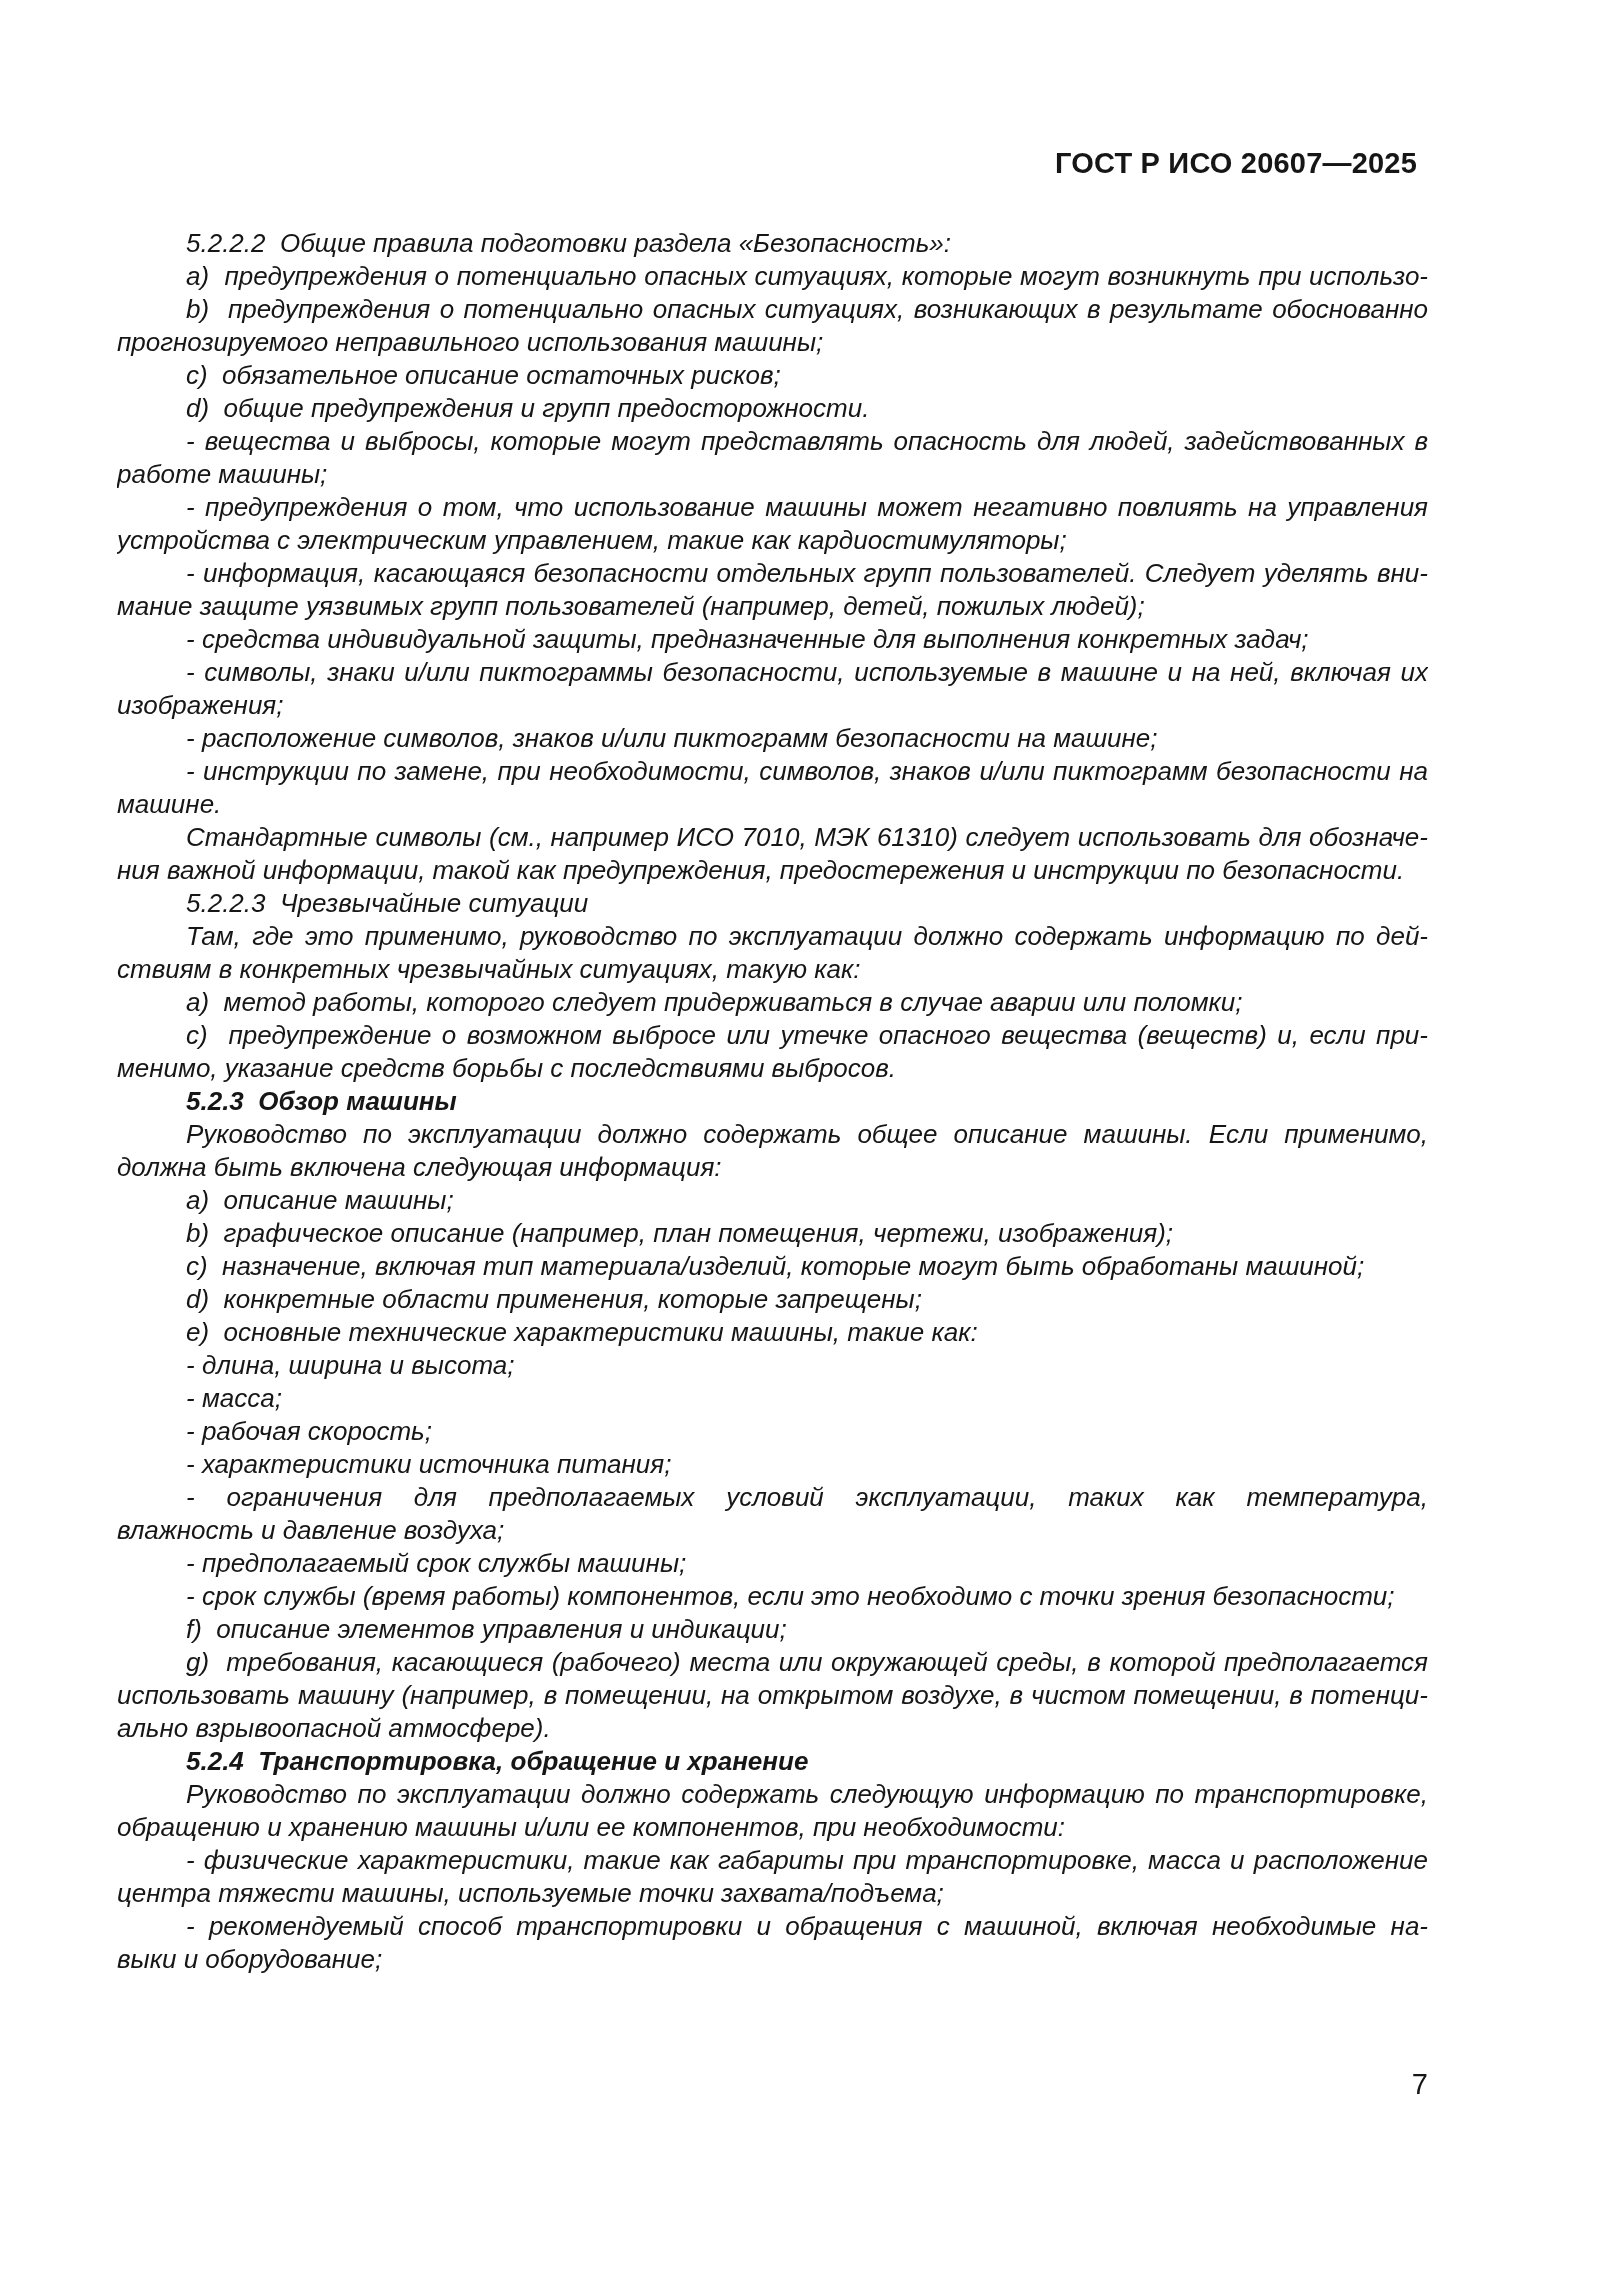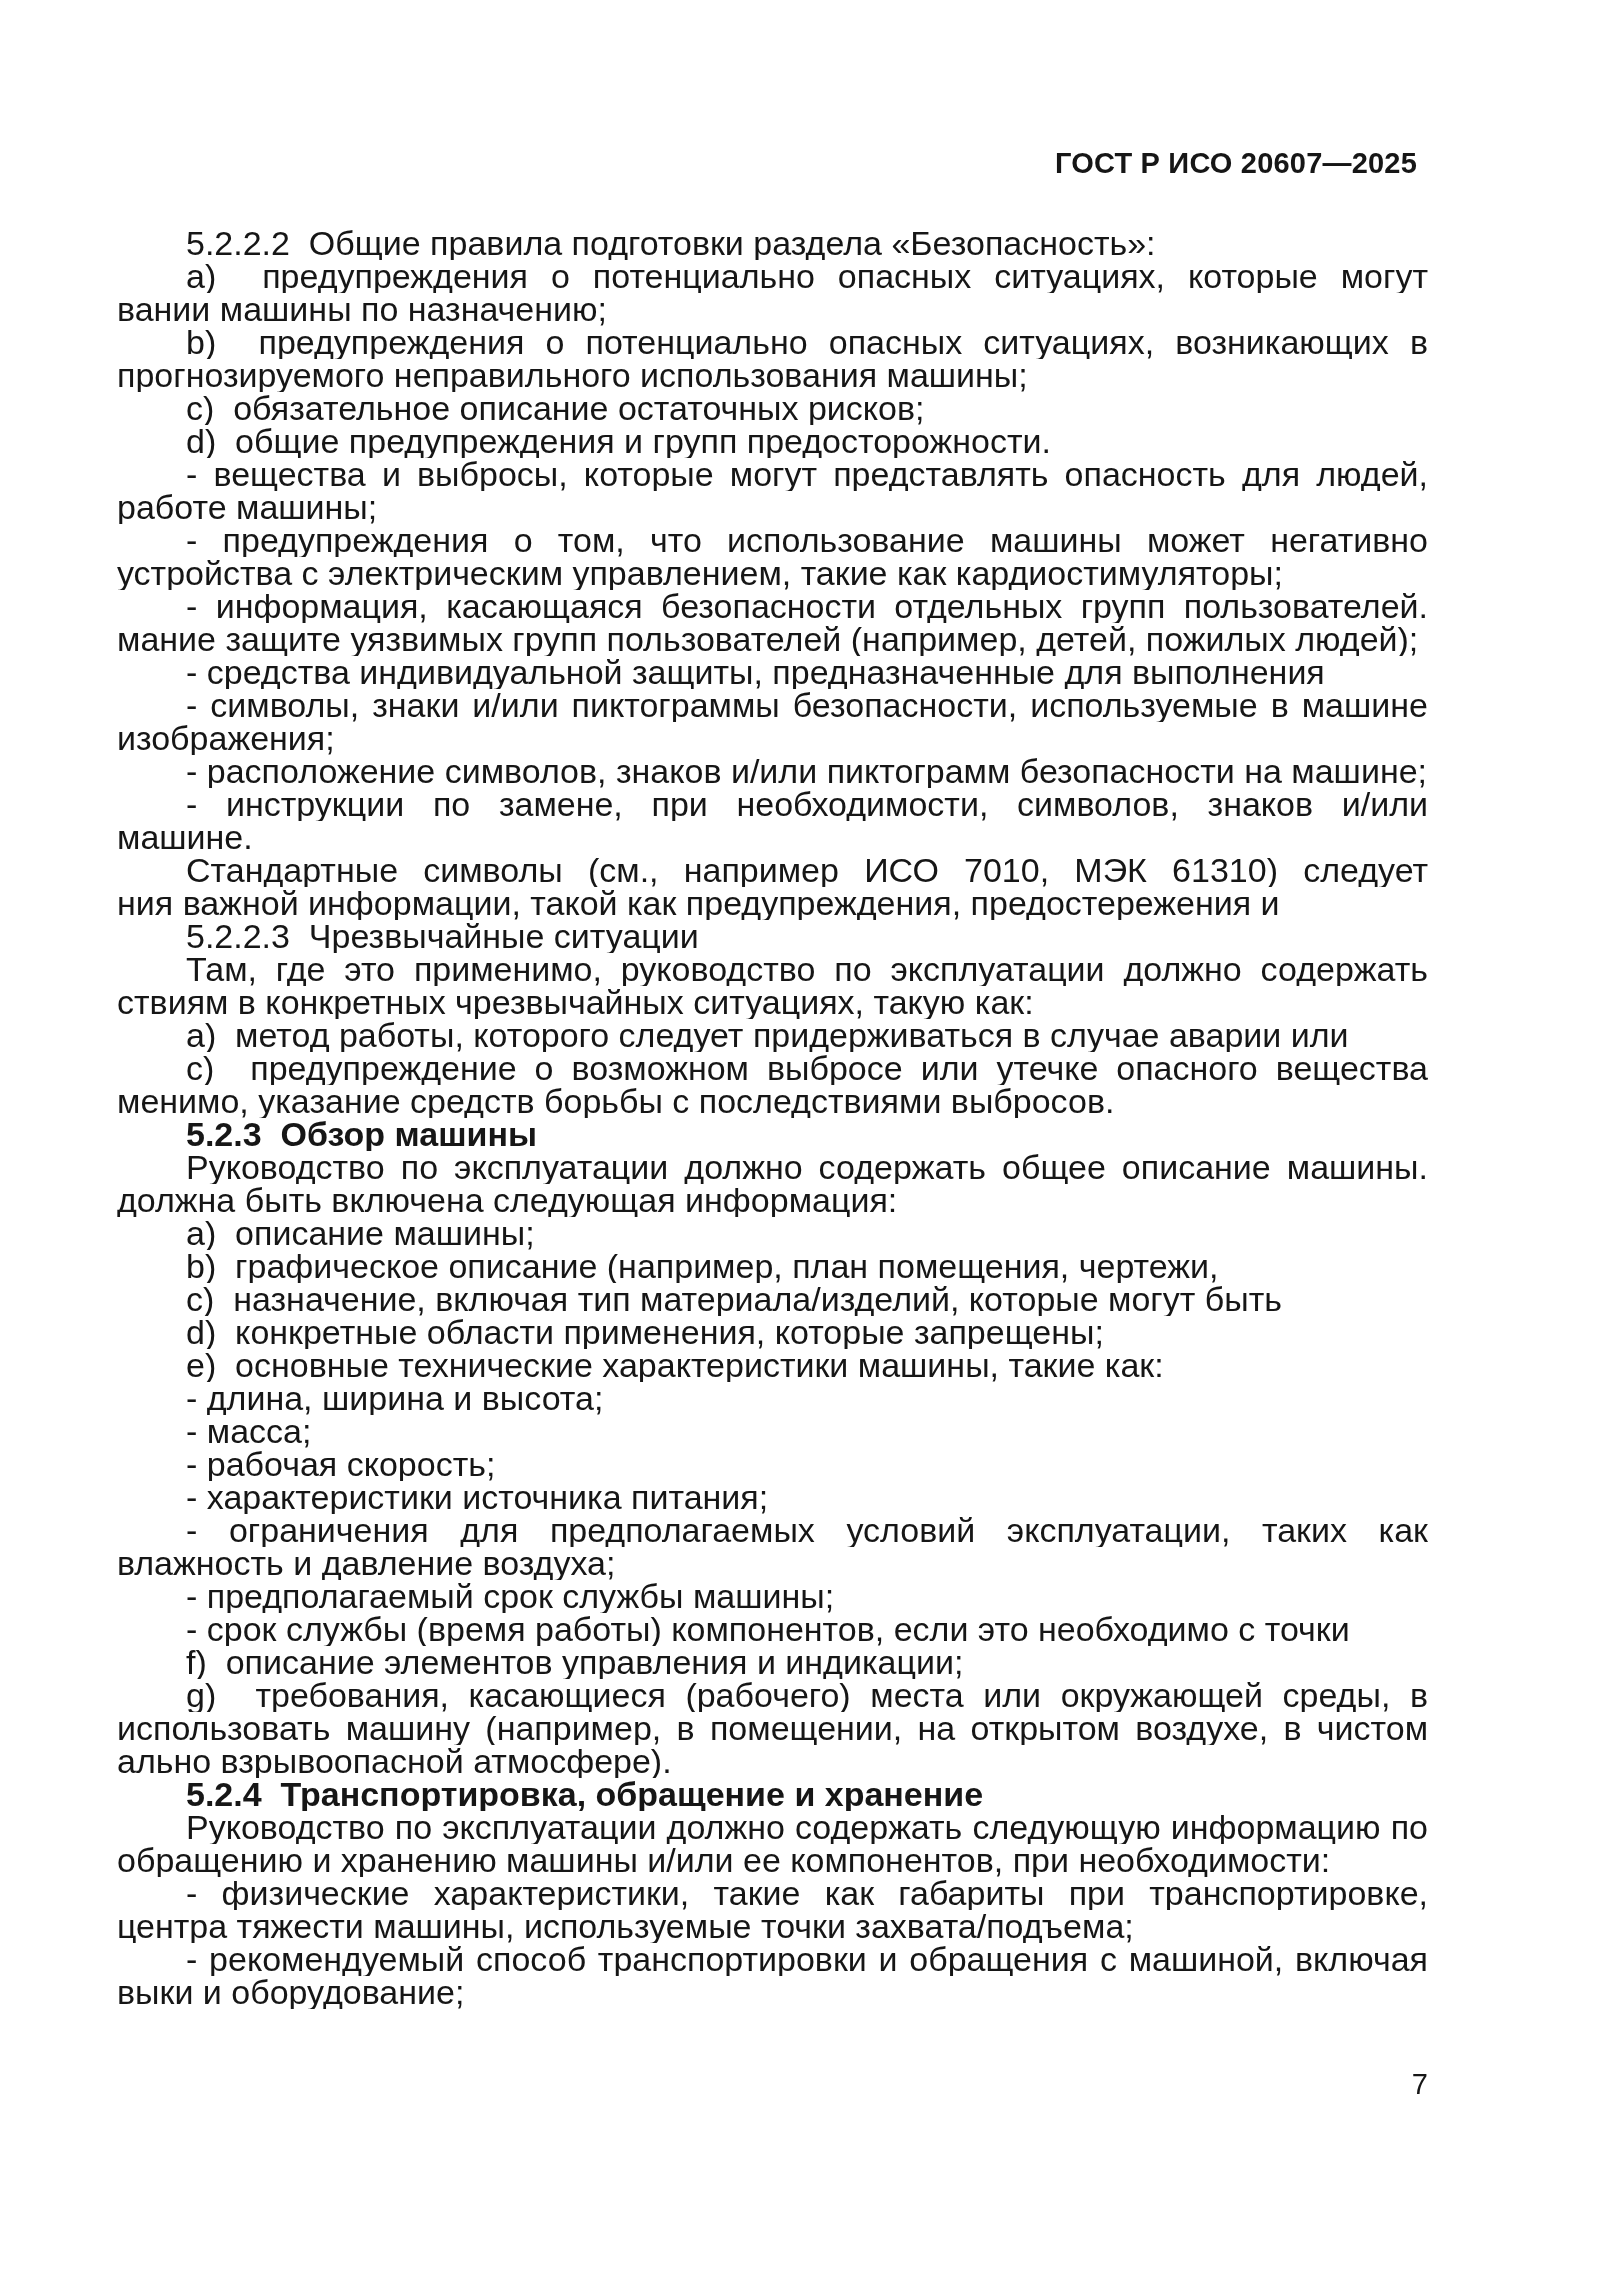--- a/index.html
+++ b/index.html
@@ -20,22 +20,23 @@
     position: absolute;
     top: 147px; left: 106px; width: 1311px;
     text-align: right;
     font-weight: 700;
     font-size: 29px;
     letter-spacing: 0.2px;
   }
   .doc-body {
     position: absolute;
     top: 227px; left: 117px; width: 1311px;
-    font-size: 34px;
+    font-size: 26px;
     line-height: 33px;
+    font-style: italic;
   }
   .line {
     white-space: pre-wrap;
     height: 33px;
     overflow: hidden;
     text-align: left;
   }
   .line.i { padding-left: 69px; }
   .line.j { text-align: justify; text-align-last: justify; }
   .line.b { font-weight: 700; }
@@ -48,21 +49,20 @@
 </style>
 </head>
 <body>
 
 <div class="page">
   <div class="running-header">ГОСТ Р ИСО 20607—2025</div>
 
   <div class="doc-body" id="doc-lines">
       <div class="line i">5.2.2.2  Общие правила подготовки раздела «Безопасность»:</div>
       <div class="line i j">a)  предупреждения о потенциально опасных ситуациях, которые могут возникнуть при использо-</div>
-      <div class="line">вании машины по назначению;</div>
       <div class="line i j">b)  предупреждения о потенциально опасных ситуациях, возникающих в результате обоснованно</div>
       <div class="line">прогнозируемого неправильного использования машины;</div>
       <div class="line i">c)  обязательное описание остаточных рисков;</div>
       <div class="line i">d)  общие предупреждения и групп предосторожности.</div>
       <div class="line i j">- вещества и выбросы, которые могут представлять опасность для людей, задействованных в</div>
       <div class="line">работе машины;</div>
       <div class="line i j">- предупреждения о том, что использование машины может негативно повлиять на управления</div>
       <div class="line">устройства с электрическим управлением, такие как кардиостимуляторы;</div>
       <div class="line i j">- информация, касающаяся безопасности отдельных групп пользователей. Следует уделять вни-</div>
       <div class="line">мание защите уязвимых групп пользователей (например, детей, пожилых людей);</div>

